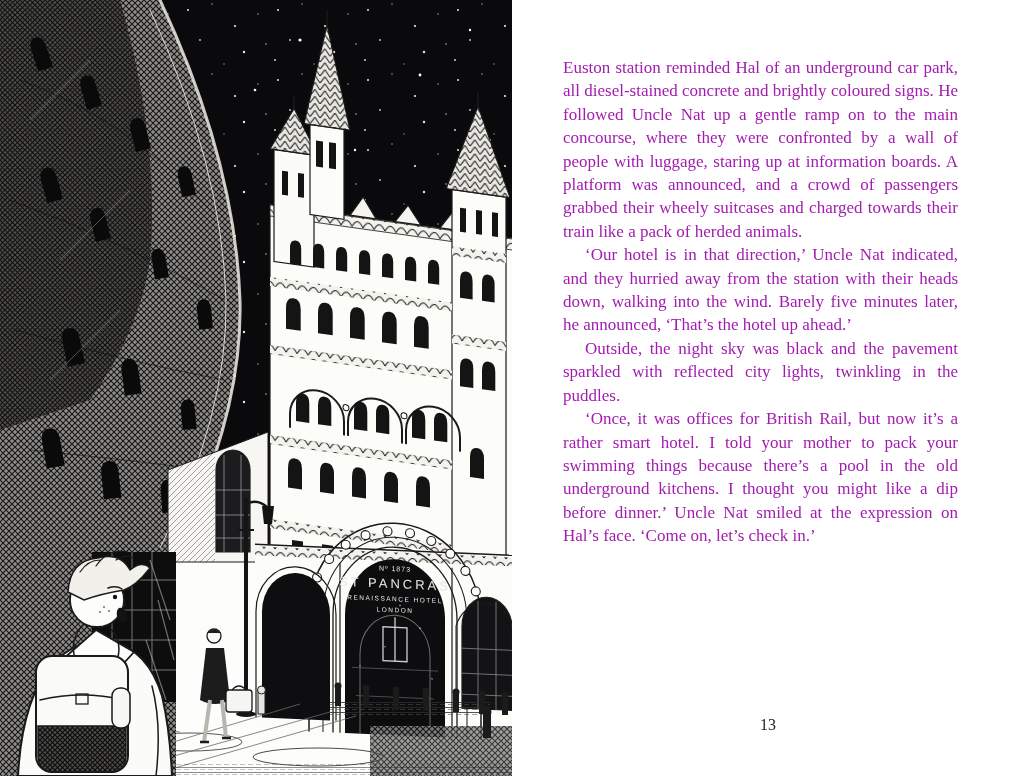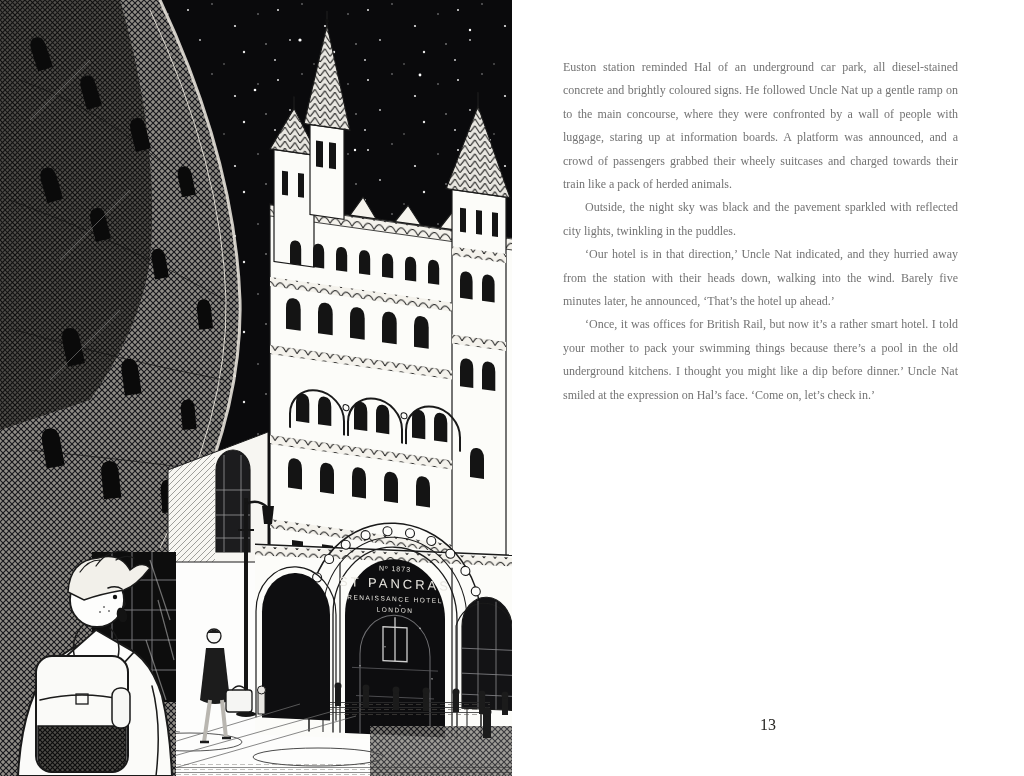--- a/index.html
+++ b/index.html
@@ -1,20 +1,20 @@
 <!DOCTYPE html>
 <html><head>
 <meta charset="utf-8">
 <style>
   html,body{margin:0;padding:0;background:#ffffff;}
   .spread{position:relative;width:1024px;height:776px;background:#ffffff;overflow:hidden;
           font-family:"Liberation Serif", serif;}
   .illu{position:absolute;left:0;top:0;width:512px;height:776px;}
-  .textcol{position:absolute;left:563px;top:56px;width:395px;color:#737373;
-           font-size:12px;line-height:23.4px;text-align:justify;}
+  .textcol{position:absolute;left:563px;top:56px;width:395px;color:#a21caf;
+           font-size:17px;line-height:23.4px;text-align:justify;}
   .textcol p{margin:0;}
   .textcol p.ind{text-indent:22px;}
   .pageno{position:absolute;left:512px;top:716px;width:512px;text-align:center;
           font-size:16px;color:#262522;font-family:Liberation Serif, serif;}
   svg text{font-family:"Liberation Sans", sans-serif;}
 </style>
 </head>
 <body>
 
 <div class="spread">
@@ -335,20 +335,20 @@
         <path d="M40 700 Q82 690 124 700" fill="none" stroke="#1a1a1a" stroke-width="1.5"></path>
         <rect x="76" y="694" width="12" height="10" fill="none" stroke="#1a1a1a" stroke-width="1.3"></rect>
         <path d="M38 726 H126 V756 Q126 770 112 772 H52 Q38 770 38 756 Z" fill="url(#xhd)" stroke="#1a1a1a" stroke-width="1.5"></path>
         <rect x="112" y="688" width="18" height="40" rx="8" fill="#f7f7f5" stroke="#1a1a1a" stroke-width="1.5"></rect>
       </g>
     </g>
   </svg>
 
   <div class="textcol">
     <p>Euston station reminded Hal of an underground car park, all diesel-stained concrete and brightly coloured signs. He followed Uncle Nat up a gentle ramp on to the main concourse, where they were confronted by a wall of people with luggage, staring up at information boards. A platform was announced, and a crowd of passengers grabbed their wheely suitcases and charged towards their train like a pack of herded animals.</p>
+    <p class="ind">‘Our hotel is in that direction,’ Uncle Nat indicated, and they hurried away from the station with their heads down, walking into the wind. Barely five minutes later, he announced, ‘That’s the hotel up ahead.’</p>
     <p class="ind">Outside, the night sky was black and the pavement sparkled with reflected city lights, twinkling in the puddles.</p>
-    <p class="ind">‘Our hotel is in that direction,’ Uncle Nat indicated, and they hurried away from the station with their heads down, walking into the wind. Barely five minutes later, he announced, ‘That’s the hotel up ahead.’</p>
     <p class="ind">‘Once, it was offices for British Rail, but now it’s a rather smart hotel. I told your mother to pack your swimming things because there’s a pool in the old underground kitchens. I thought you might like a dip before dinner.’ Uncle Nat smiled at the expression on Hal’s face. ‘Come on, let’s check in.’</p>
   </div>
 
   <div class="pageno">13</div>
 
 </div>
 
 </body></html>

